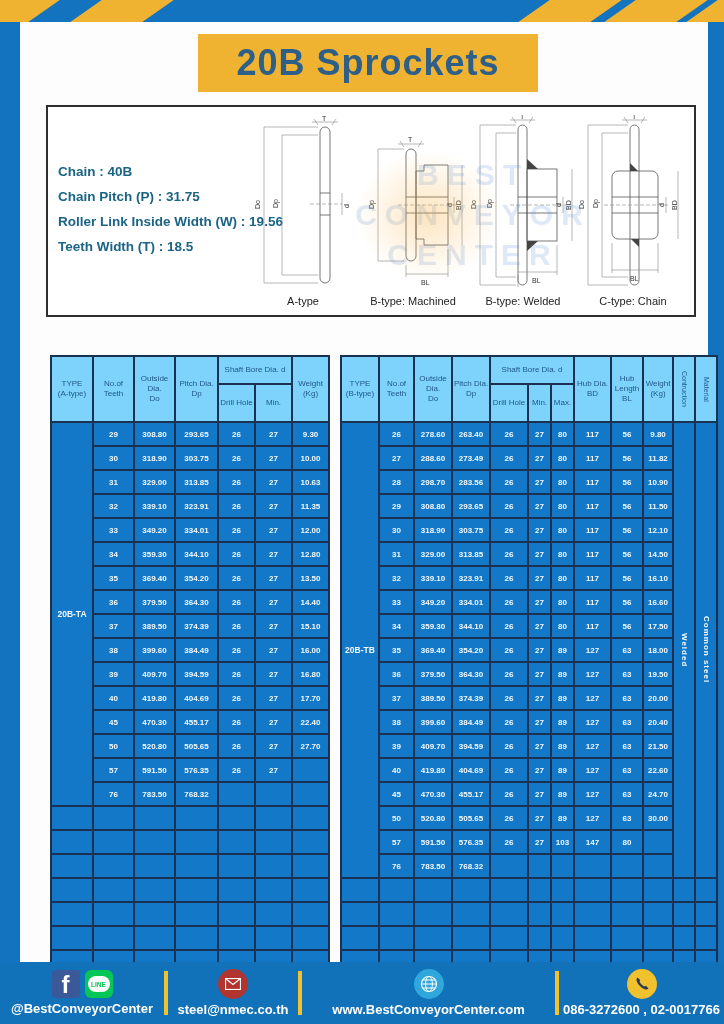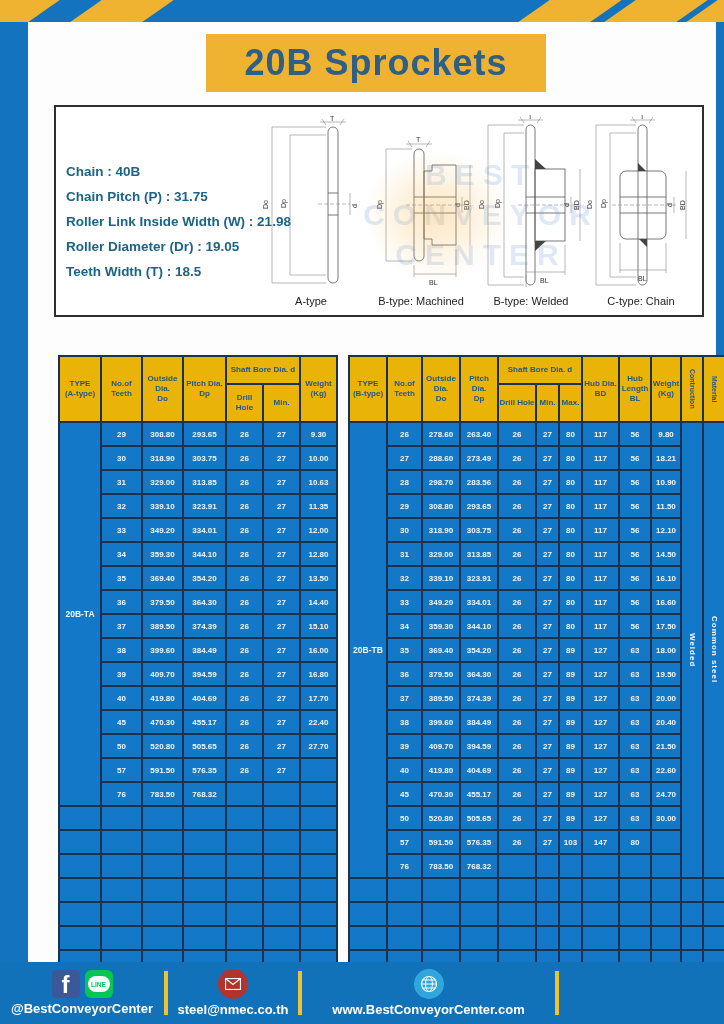--- a/index.html
+++ b/index.html
@@ -2,42 +2,42 @@
 <html><head>
 <meta charset="utf-8">
 <style>
   html,body{margin:0;padding:0;}
   body{font-family:"Liberation Sans",sans-serif;}
   .page{position:relative;width:724px;height:1024px;background:#1373BE;overflow:hidden;}
   
   .top-band{position:absolute;left:0;top:0;width:724px;height:22px;background:#1373BE;overflow:hidden;}
   .stripe{position:absolute;top:-4px;height:30px;width:72px;background:#EFB231;transform:skewX(-55deg);}
   
-  .card{position:absolute;left:28px;top:22px;width:688px;height:940px;background:#FDFDFD;}
+  .card{position:absolute;left:20px;top:22px;width:688px;height:940px;background:#FDFDFD;}
   
   .banner{position:absolute;left:178px;top:12px;width:340px;height:58px;background:#EFB231;display:flex;align-items:center;justify-content:center;}
   .banner h1{margin:0;font-size:36px;font-weight:bold;color:#2D5F88;letter-spacing:1px;}
   
   .specbox{position:absolute;left:26px;top:83px;width:650px;height:212px;background:#fff;border:2px solid #2e2e2e;box-sizing:border-box;}
   .speclist{position:absolute;left:10px;top:52px;width:246px;color:#1B6486;font-weight:bold;font-size:13.5px;line-height:25px;}
   .diagrams{position:absolute;right:4px;top:4px;width:442px;height:200px;display:flex;}
   .diag{width:110px;display:flex;flex-direction:column;align-items:center;justify-content:center;}
   .diag svg{width:110px;height:180px;}
   .diag .cap{font-size:11px;color:#222;margin-top:0px;}
   .dline{stroke:#555;stroke-width:0.8;fill:none;}
   .dthin{stroke:#888;stroke-width:0.6;fill:none;}
   .dlab{font-size:7px;fill:#333;font-family:"Liberation Sans",sans-serif;}
   .watermark{position:absolute;left:210px;top:18px;width:430px;height:180px;pointer-events:none;display:flex;flex-direction:column;align-items:center;justify-content:center;}
   .wm-text{font-size:30px;font-weight:bold;letter-spacing:8px;color:rgba(90,140,210,0.20);line-height:40px;}
   .wm-blob{position:absolute;left:70px;top:0px;width:200px;height:180px;background:radial-gradient(closest-side,rgba(246,176,64,0.33),rgba(246,176,64,0) 72%);}
   
   table{border-collapse:collapse;table-layout:fixed;}
   .tbl{position:absolute;}
   .tbl th,.tbl td{border:2px solid #1A3152;text-align:center;vertical-align:middle;padding:0;overflow:hidden;}
-  .tbl th{background:#eab308;color:#20598A;font-size:8px;font-weight:bold;white-space:pre-line;line-height:1.25;}
+  .tbl th{background:#7dd3fc;color:#20598A;font-size:8px;font-weight:normal;white-space:pre-line;line-height:1.25;}
   .tbl td{background:#1478C8;color:#F2F8FF;font-size:8px;font-weight:bold;height:22px;}
   .tbl .typec{font-size:8.5px;margin-left:39px;}
   .vcell{writing-mode:vertical-rl;text-orientation:mixed;letter-spacing:1px;}
   th.vcell{font-size:7px;letter-spacing:0;}
   .tbl-a{left:30px;top:333px;width:278px;}
   .tbl-b{left:320px;top:333px;width:376px;}
   
   .footer{position:absolute;left:0;top:962px;width:724px;height:62px;background:#1171B9;display:flex;align-items:stretch;}
   .fsec{display:flex;flex-direction:column;align-items:center;justify-content:center;gap:3px;}
   .fsep{width:4px;height:44px;background:#EFC22E;align-self:center;}
@@ -67,22 +67,21 @@
   <div class="card">
 
     <div class="banner">
       <h1>20B Sprockets</h1>
     </div>
 
     <div class="specbox">
       <div class="speclist">
         <div>Chain  : 40B</div>
         <div>Chain Pitch (P)  :  31.75</div>
-        <div>Roller Link Inside Width (W)  :  21.98</div>
-        <div>Roller Diameter (Dr)  : 19.05</div>
+        <div>Roller Link Inside Width (W)  :  19.56</div>
         <div>Teeth Width (T)  :  18.5</div>
       </div>
 
       <div class="diagrams">
 
         <div class="diag">
           <svg viewBox="0 0 110 180">
             <rect class="dline" x="72" y="12" width="10" height="156" rx="5"></rect>
             <line class="dline" x1="72" y1="78" x2="82" y2="78"></line>
             <line class="dline" x1="72" y1="100" x2="82" y2="100"></line>
@@ -511,21 +510,21 @@
           </tr>
           <tr>
             <td>27</td>
             <td>288.60</td>
             <td>273.49</td>
             <td>26</td>
             <td>27</td>
             <td>80</td>
             <td>117</td>
             <td>56</td>
-            <td>18.21</td>
+            <td>11.82</td>
           </tr>
           <tr>
             <td>28</td>
             <td>298.70</td>
             <td>283.56</td>
             <td>26</td>
             <td>27</td>
             <td>80</td>
             <td>117</td>
             <td>56</td>
@@ -822,15 +821,23 @@
             <circle cx="9" cy="9" r="7.5" fill="none" stroke="#fff" stroke-width="1.2"></circle>
             <ellipse cx="9" cy="9" rx="3.4" ry="7.5" fill="none" stroke="#fff" stroke-width="1"></ellipse>
             <line x1="1.5" y1="9" x2="16.5" y2="9" stroke="#fff" stroke-width="1"></line>
             <line x1="2.6" y1="5" x2="15.4" y2="5" stroke="#fff" stroke-width="1"></line>
             <line x1="2.6" y1="13" x2="15.4" y2="13" stroke="#fff" stroke-width="1"></line>
           </svg>
       </div>
       <div class="ftext">www.BestConveyorCenter.com</div>
     </div>
     <div class="fsep"></div>
+    <div class="fsec" style="flex:1">
+      <div class="circ phone">
+        <svg width="16" height="16" viewBox="0 0 16 16">
+            <path d="M3.5 1.5 C2.5 2.5 2 4 3 6 C4.5 9 7 11.5 10 13 C12 14 13.5 13.5 14.5 12.5 L12 9.8 C11.2 10.4 10.3 10.5 9.5 10 C8 9 7 8 6 6.5 C5.5 5.7 5.6 4.8 6.2 4 Z" fill="#2b3a55"></path>
+          </svg>
+      </div>
+      <div class="ftext">086-3272600 , 02-0017766</div>
+    </div>
   </div>
 
 </div>
 
 </body></html>

